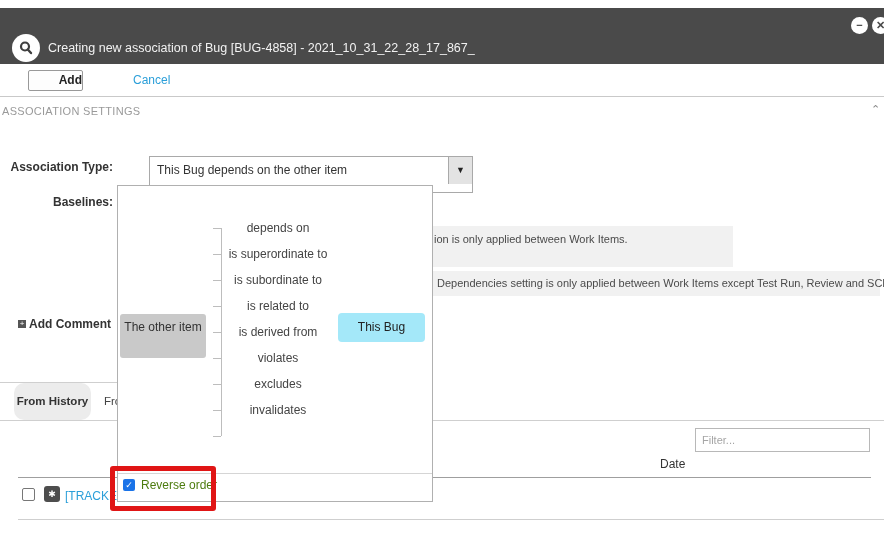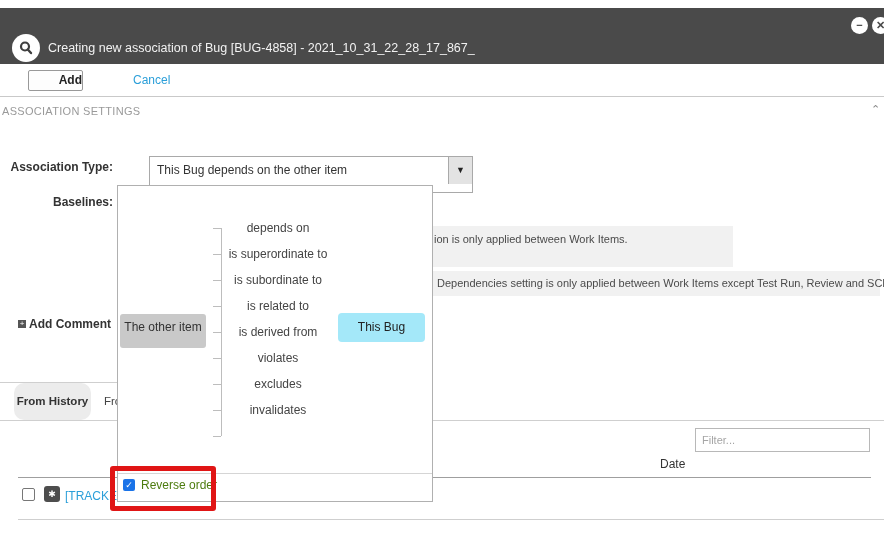--- a/index.html
+++ b/index.html
@@ -37,21 +37,21 @@
 
   
   .info-box { background:#f1f1f1; color:#4a4a4a; font-size:11px; z-index:2; }
   .info-box div { white-space:nowrap; }
 
   
   .dd-panel { left:117px; top:185px; width:316px; height:317px; background:#fff; border:1px solid #b0b0b0; z-index:10; }
   .dd-item { position:absolute; left:95px; width:130px; height:26px; line-height:26px; text-align:center; font-size:12px; color:#444; white-space:nowrap; }
   .tree-line { position:absolute; left:103px; top:42px; width:1px; height:208px; background:#bdbdbd; }
   .tree-tick { position:absolute; left:95px; width:8px; height:1px; background:#bdbdbd; }
-  .btn-other { position:absolute; left:2px; top:128px; width:86px; height:34px; background:#c9c9c9; border-radius:3px; font-size:12px; color:#333; text-align:center; line-height:27px; }
+  .btn-other { position:absolute; left:2px; top:128px; width:86px; height:44px; background:#c9c9c9; border-radius:3px; font-size:12px; color:#333; text-align:center; line-height:27px; }
   .btn-thisbug { position:absolute; left:220px; top:127px; width:87px; height:29px; background:#a4e8f9; border-radius:4px; font-size:12px; color:#222; text-align:center; line-height:29px; }
   .dd-sep { position:absolute; left:0; top:287px; width:100%; height:1px; background:#d5d5d5; }
   .reverse-row { position:absolute; left:5px; top:292px; height:14px; display:flex; align-items:center; }
   .cbx-checked { width:12px; height:12px; background:#1a73e8; border-radius:2px; color:#fff; font-size:9px; line-height:12px; text-align:center; }
   .reverse-label { margin-left:6px; font-size:12px; color:#4d7c0f; white-space:nowrap; }
 
   
   .red-box { left:110px; top:466px; width:106px; height:45px; border:5px solid #e01515; border-radius:3px; z-index:50; }
 
   

